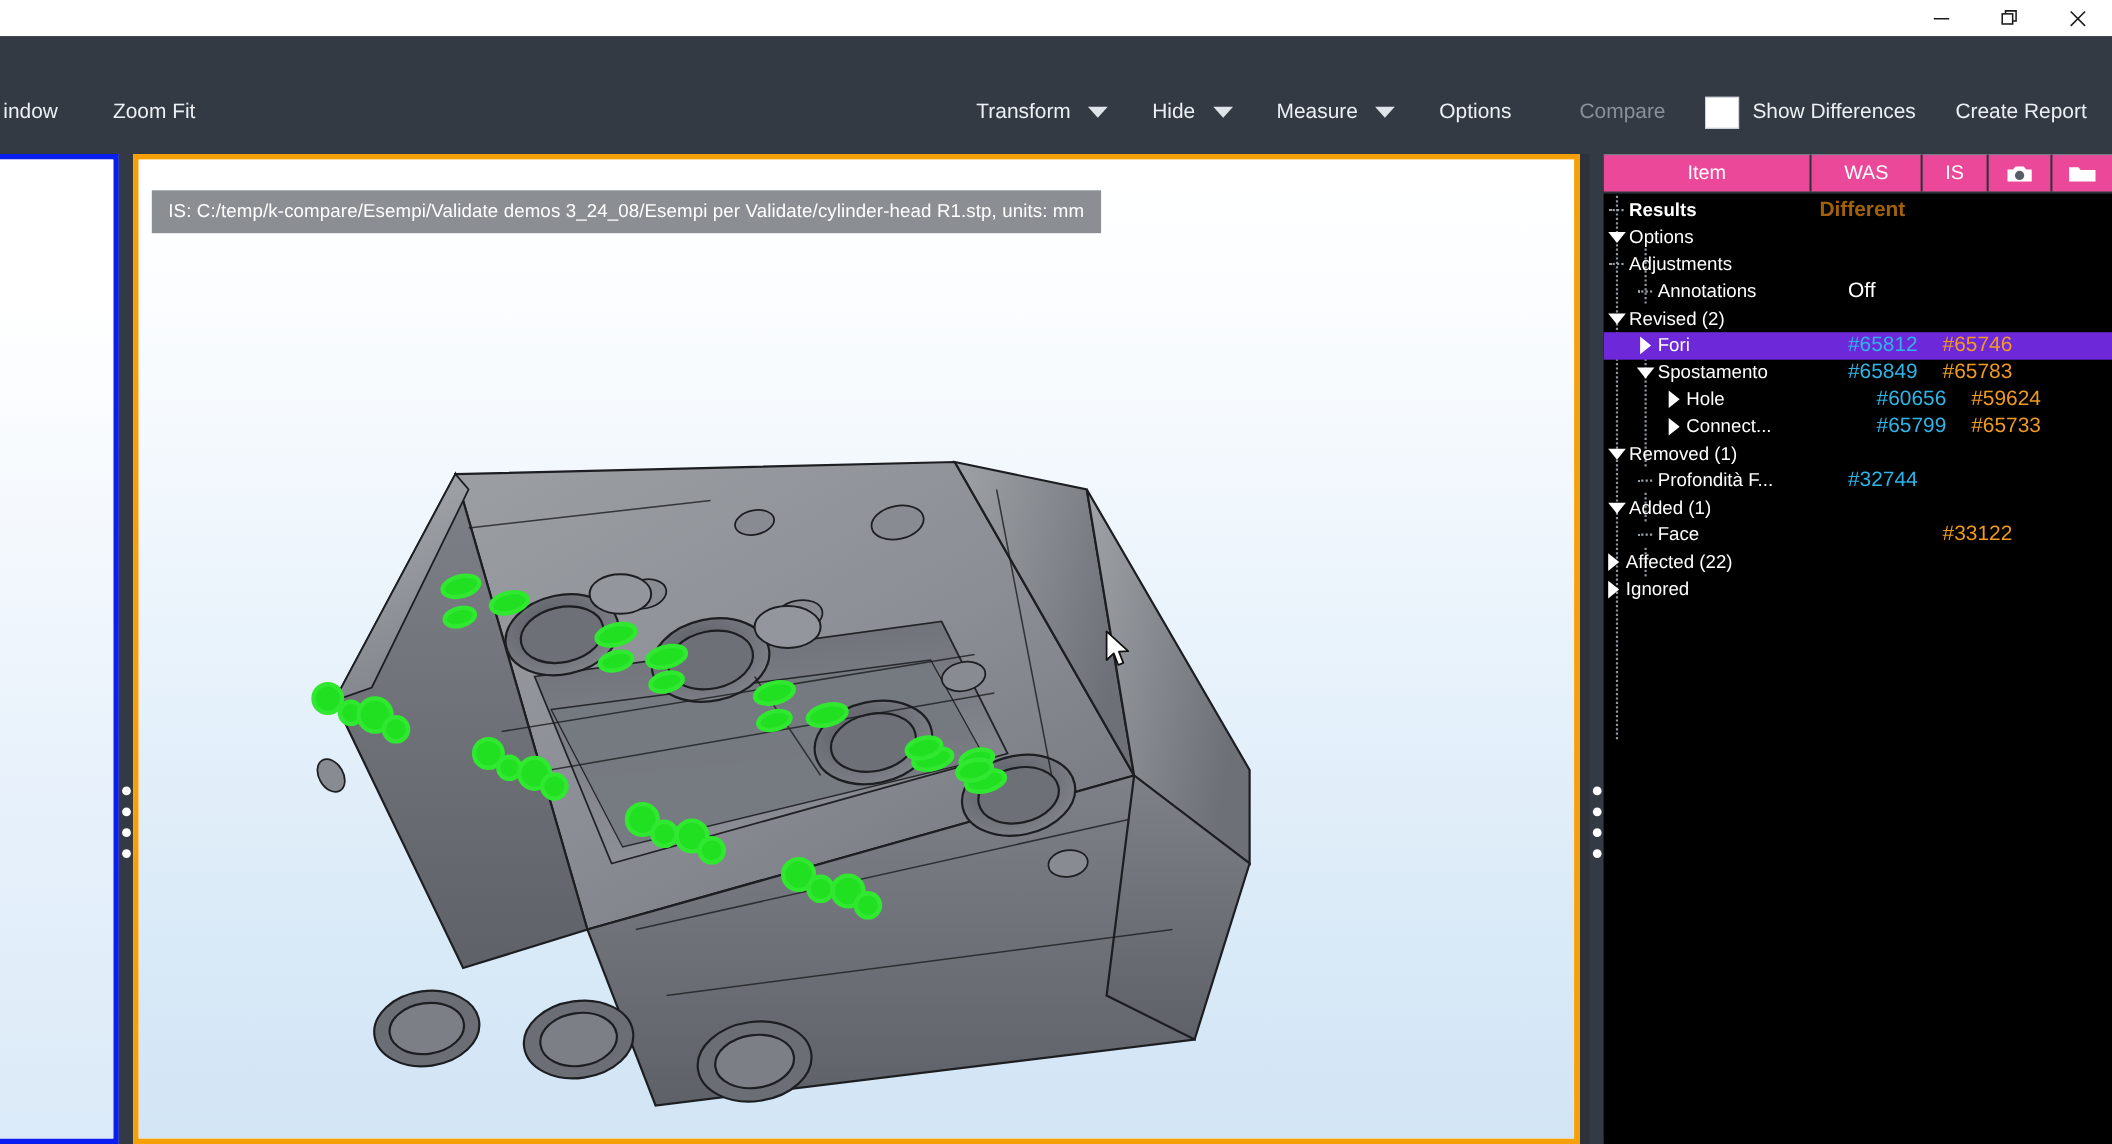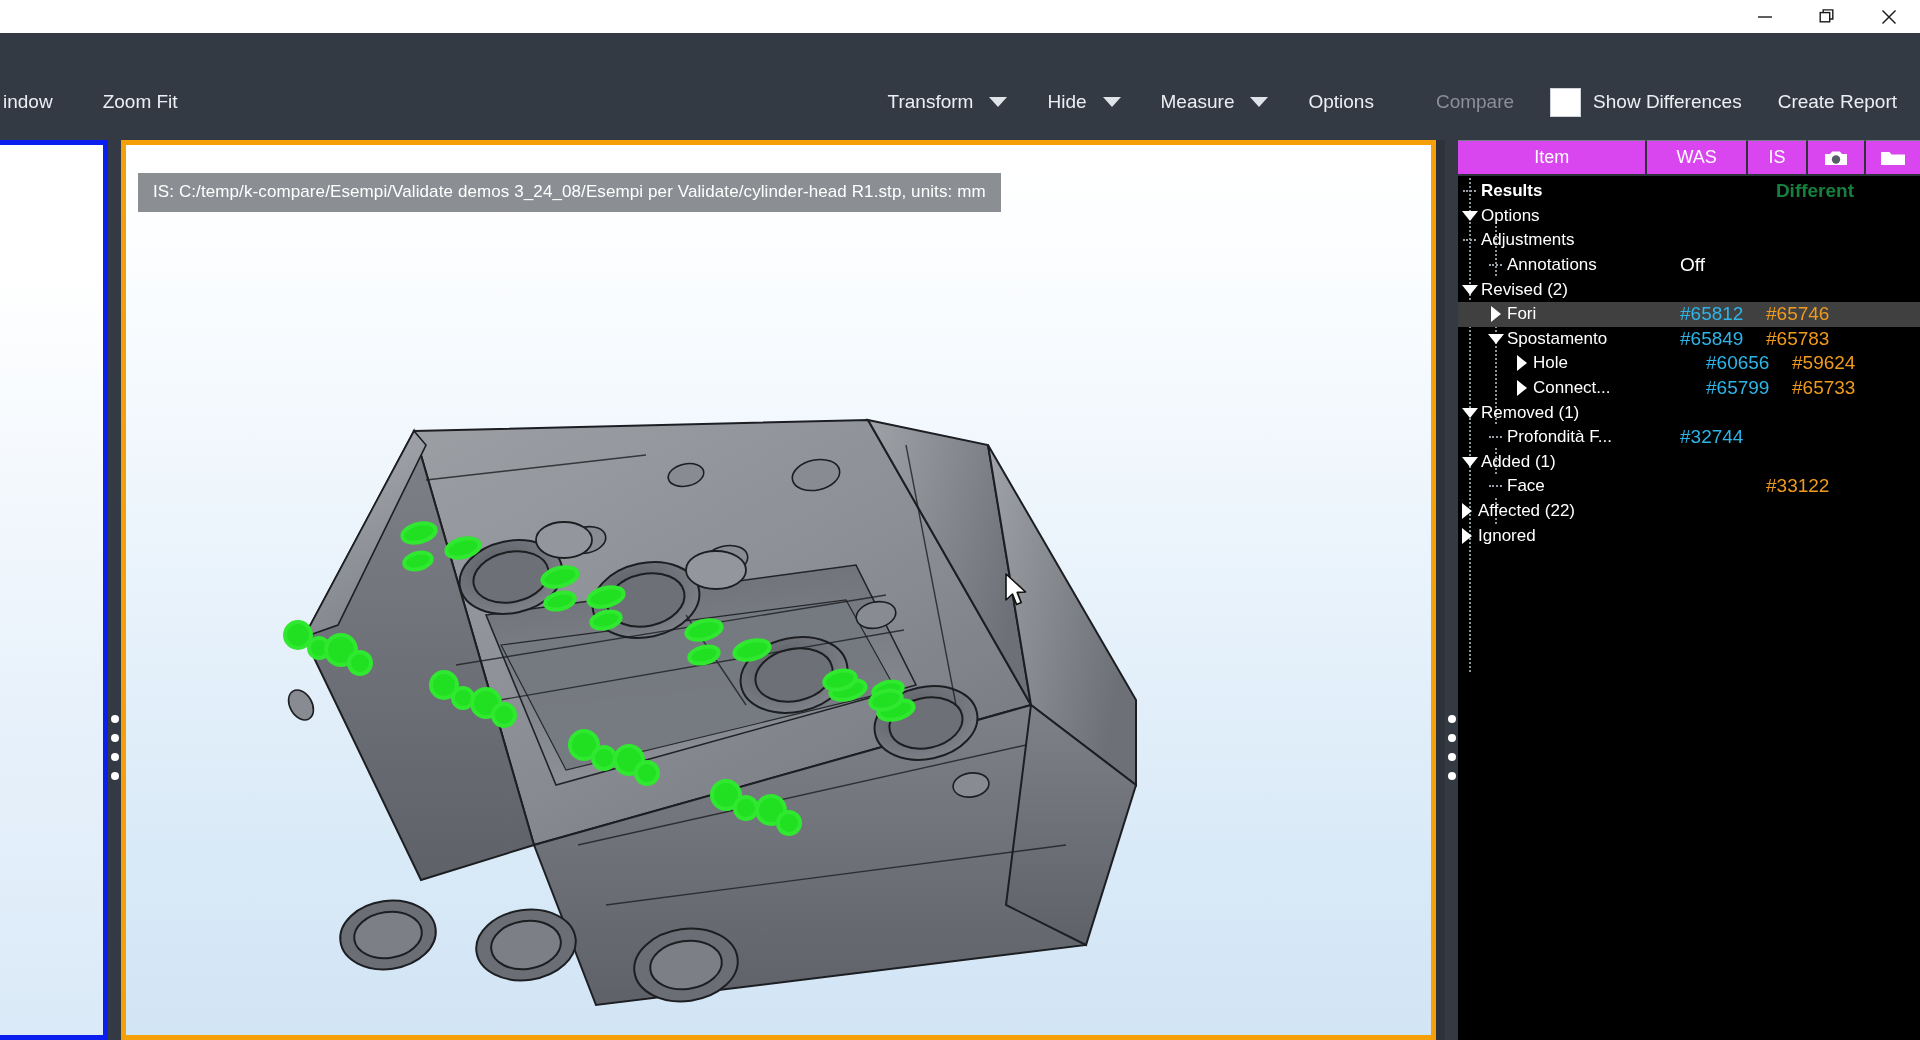--- a/index.html
+++ b/index.html
@@ -120,21 +120,21 @@
     background: #000000;
   }
   #tree-head {
     display: flex; height: 36px;
     background: #5a6069;
     border-bottom: 2px solid #2e333b;
   }
   .th {
     display: flex; align-items: center; justify-content: center;
     color: #ffffff; font-size: 18px;
-    background: #d946ef;
+    background: #ec4899;
     border-right: 2px solid #2e333b;
     border-top: 1px solid #767c85;
   }
   .th-item { width: 196px; }
   .th-was  { width: 104px; }
   .th-is   { width: 62px; }
   .th-cam  { width: 60px; }
   .th-fold { width: 56px; border-right: none; }
 
   #tree-body {
@@ -142,34 +142,34 @@
     height: 862px;
     background: #000000;
     padding-top: 3px;
   }
   .row {
     position: relative;
     display: flex; align-items: center;
     height: 24.6px;
     white-space: nowrap;
   }
-  .row.selected { background: #404040; }
+  .row.selected { background: #6d28d9; }
   .cell-item {
     display: flex; align-items: center;
     width: 196px; overflow: hidden;
     color: #ffffff; font-size: 17px;
   }
   .cell-was {
     width: 86px; color: #2eb5e8; font-size: 19px;
   }
   .cell-is {
     width: 84px; color: #f09a1e; font-size: 19px;
   }
   .cell-was.status {
-    width: 200px; color: #15803d; font-weight: bold; font-size: 19px; text-align: right;
+    width: 200px; color: #a16207; font-weight: bold; font-size: 19px;
   }
   .bold { font-weight: bold; }
 
   .tw { width: 23px; min-width: 23px; display: inline-flex;
         align-items: center; justify-content: center; }
   .tw .tri-down {
     width: 0; height: 0;
     border-left: 8px solid transparent;
     border-right: 8px solid transparent;
     border-top: 10px solid #ffffff;

